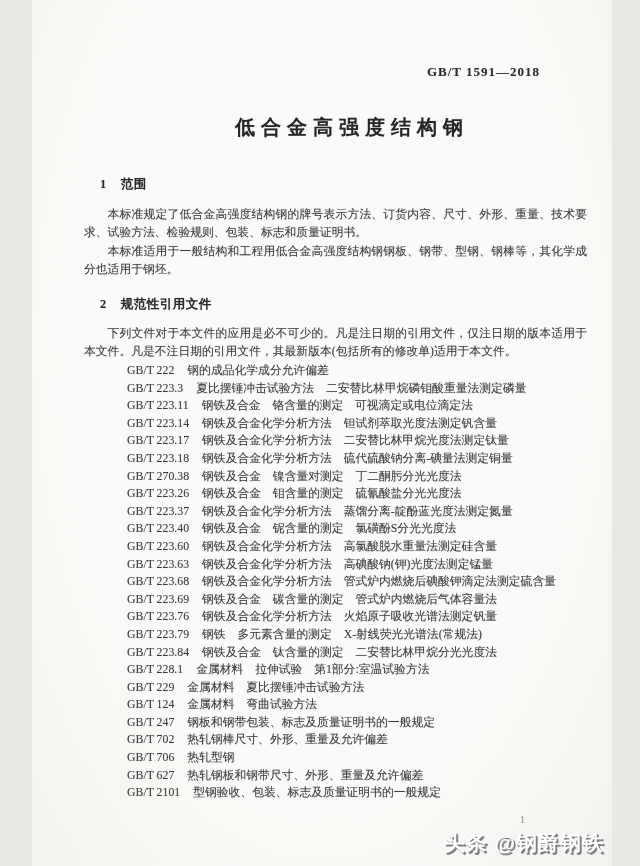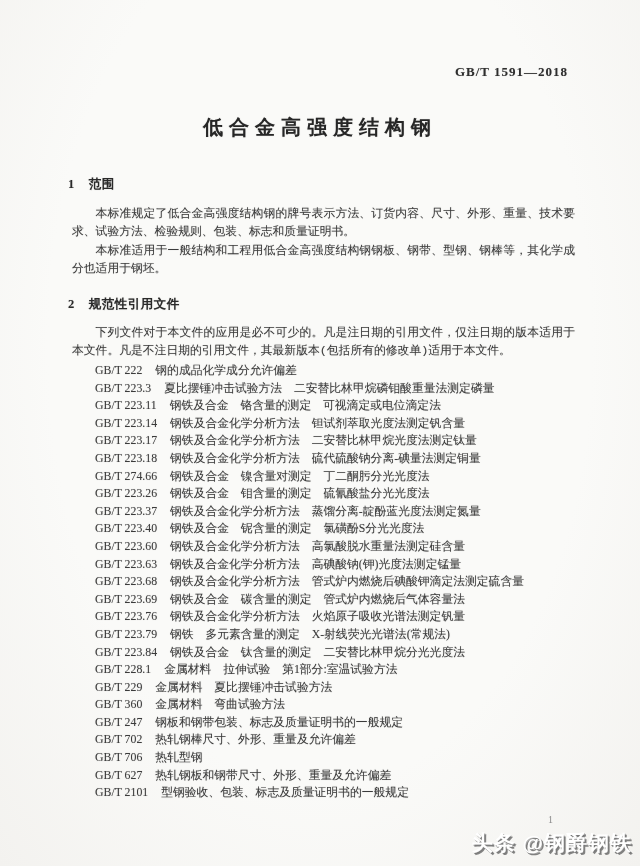--- a/index.html
+++ b/index.html
@@ -3,24 +3,25 @@
 <meta charset="utf-8">
 <style>
   html, body { margin: 0; padding: 0; }
   body {
     width: 640px; height: 866px;
     font-family: "Liberation Serif", "DejaVu Serif", serif;
     background: #e9e8e5;
   }
   .page {
     position: relative;
-    width: 640px; height: 866px;
+    width: 580px; height: 866px;
     background: radial-gradient(ellipse at 50% 40%, #fafaf8 60%, #f3f2ef 100%);
     overflow: hidden;
     color: #3d3d3d;
+    margin-left: 32px;
   }
   .scan-text { text-shadow: 0 0 1px rgba(90,90,90,0.35); }
 
   .std-number {
     position: absolute; top: 64px; right: 72px;
     font-size: 13px; font-weight: bold; letter-spacing: 1px;
     color: #2e2e2e;
   }
   .doc-title {
     position: absolute; top: 114px; left: 0; width: 640px;
@@ -29,23 +30,23 @@
     color: #262626;
   }
   .section-heading {
     position: absolute; left: 68px;
     font-size: 12.5px; font-weight: bold; color: #2a2a2a;
     letter-spacing: 0.5px;
     text-align: center;
   }
   .section-heading .sec-no { margin-right: 14px; }
   .body-par {
-    position: absolute; left: 72px; width: 503px;
+    position: absolute; left: 52px; width: 503px;
     font-size: 11.8px; line-height: 18.4px;
-    text-align: justify; color: #3b3b3b; font-family: Liberation Mono, monospace;
+    text-align: justify; color: #3b3b3b;
   }
   .body-par p { margin: 0; text-indent: 2em; }
 
   .ref-list {
     position: absolute; left: 95px; top: 362px; width: 540px;
     font-size: 11.8px; color: #3b3b3b;
   }
   .ref-row { height: 17.6px; line-height: 17.6px; white-space: nowrap; }
   .ref-code { margin-right: 13px; }
 
@@ -109,21 +110,21 @@
 
       <div class="ref-row">
         <span class="ref-code">GB/T 223.17</span><span>钢铁及合金化学分析方法　二安替比林甲烷光度法测定钛量</span>
       </div>
 
       <div class="ref-row">
         <span class="ref-code">GB/T 223.18</span><span>钢铁及合金化学分析方法　硫代硫酸钠分离-碘量法测定铜量</span>
       </div>
 
       <div class="ref-row">
-        <span class="ref-code">GB/T 274.66</span><span>钢铁及合金　镍含量对测定　丁二酮肟分光光度法</span>
+        <span class="ref-code">GB/T 270.38</span><span>钢铁及合金　镍含量对测定　丁二酮肟分光光度法</span>
       </div>
 
       <div class="ref-row">
         <span class="ref-code">GB/T 223.26</span><span>钢铁及合金　钼含量的测定　硫氰酸盐分光光度法</span>
       </div>
 
       <div class="ref-row">
         <span class="ref-code">GB/T 223.37</span><span>钢铁及合金化学分析方法　蒸馏分离-靛酚蓝光度法测定氮量</span>
       </div>
 
@@ -162,21 +163,21 @@
 
       <div class="ref-row">
         <span class="ref-code">GB/T 228.1</span><span>金属材料　拉伸试验　第1部分:室温试验方法</span>
       </div>
 
       <div class="ref-row">
         <span class="ref-code">GB/T 229</span><span>金属材料　夏比摆锤冲击试验方法</span>
       </div>
 
       <div class="ref-row">
-        <span class="ref-code">GB/T 360</span><span>金属材料　弯曲试验方法</span>
+        <span class="ref-code">GB/T 124</span><span>金属材料　弯曲试验方法</span>
       </div>
 
       <div class="ref-row">
         <span class="ref-code">GB/T 247</span><span>钢板和钢带包装、标志及质量证明书的一般规定</span>
       </div>
 
       <div class="ref-row">
         <span class="ref-code">GB/T 702</span><span>热轧钢棒尺寸、外形、重量及允许偏差</span>
       </div>
 

